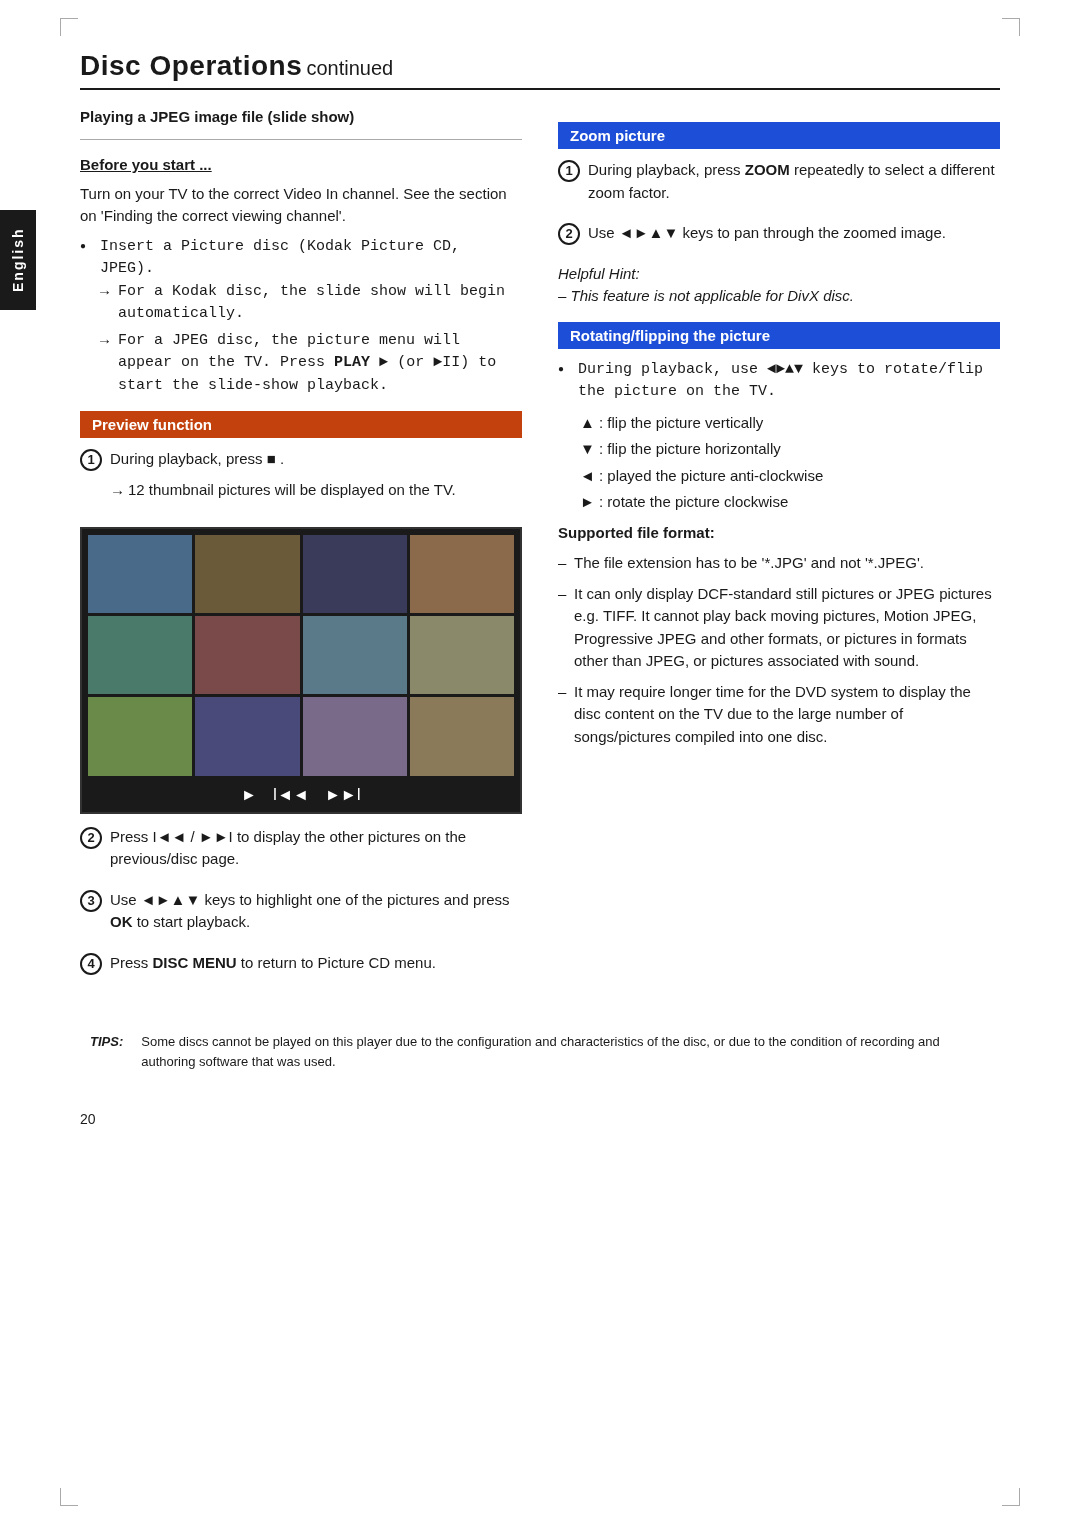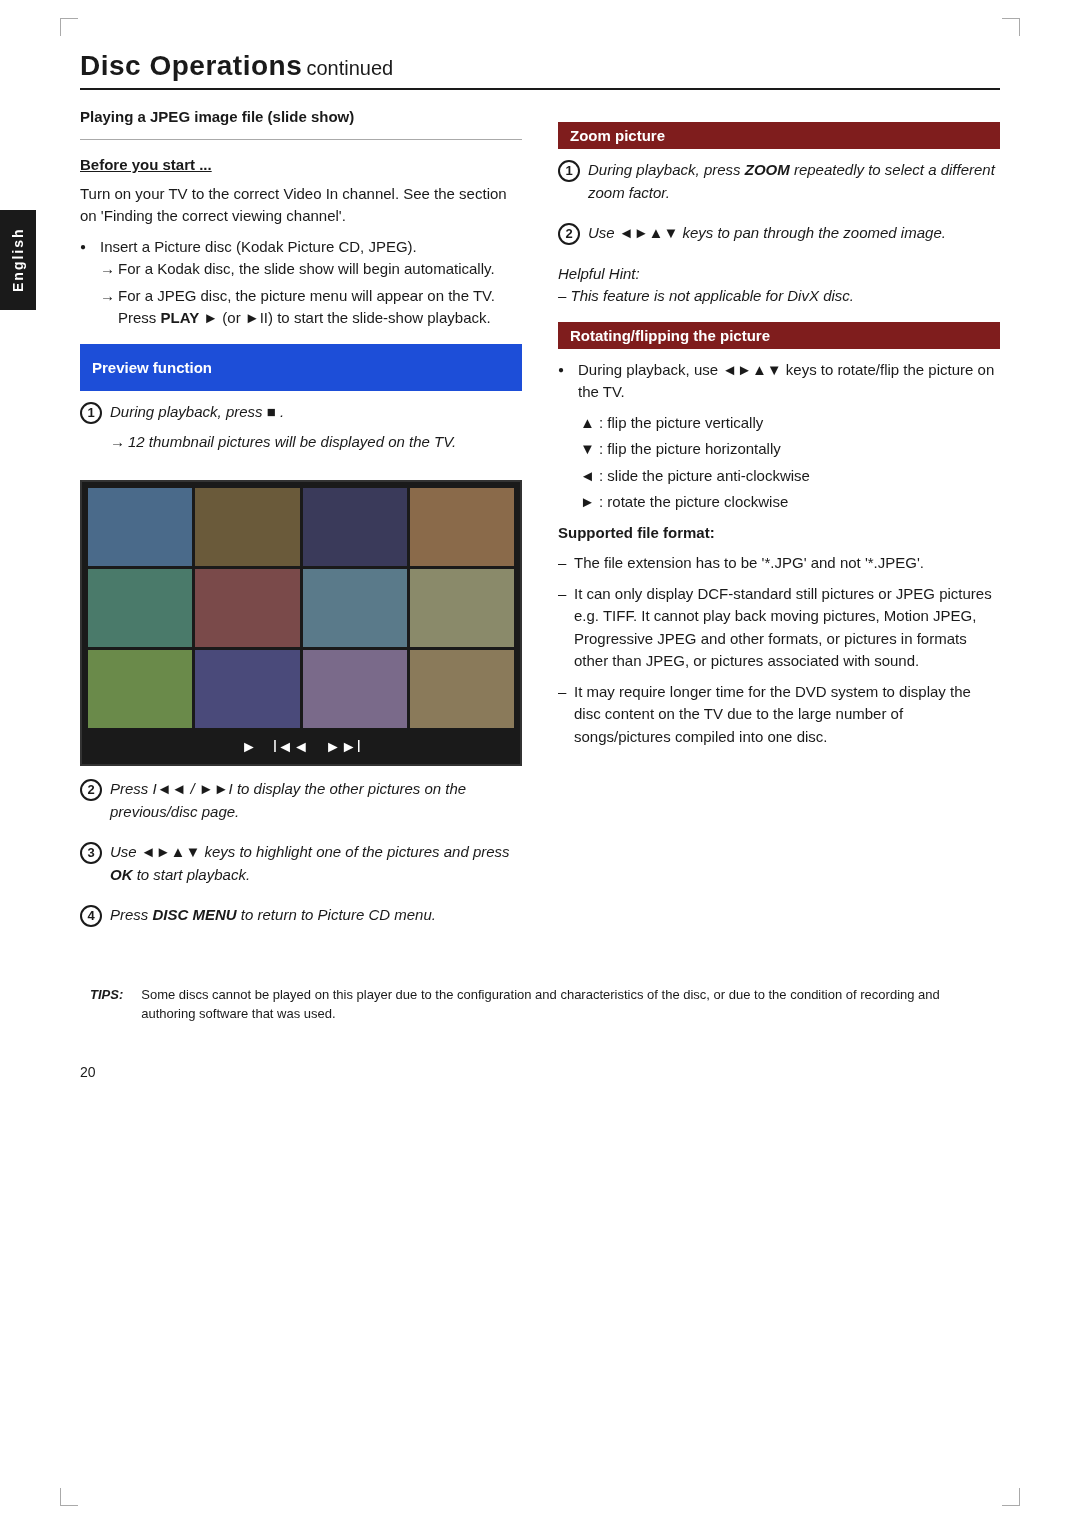--- a/index.html
+++ b/index.html
@@ -91,30 +91,30 @@
 
     
     .section-heading {
       font-size: 15px;
       font-weight: bold;
       margin-bottom: 10px;
     }
 
     
     .sub-heading-box {
-      background: #1d4ed8;
+      background: #c2410c;
       color: #fff;
-      padding: 15px 12px;
+      padding: 5px 12px;
       font-size: 15px;
       font-weight: bold;
       margin-bottom: 10px;
       margin-top: 14px;
     }
     .sub-heading-box-dark {
-      background: #7f1d1d;
+      background: #1d4ed8;
       color: #fff;
       padding: 5px 12px;
       font-size: 15px;
       font-weight: bold;
       margin-bottom: 10px;
       margin-top: 14px;
     }
 
     .before-you-start {
       font-weight: bold;
@@ -131,20 +131,21 @@
     ul.bullet-list {
       list-style: none;
       padding-left: 0;
       margin-bottom: 8px;
     }
     ul.bullet-list li {
       padding-left: 20px;
       position: relative;
       margin-bottom: 5px;
       line-height: 1.5;
+      font-family: Liberation Mono, monospace;
     }
     ul.bullet-list li::before {
       content: "●";
       position: absolute;
       left: 0;
       font-size: 10px;
       top: 3px;
     }
 
     .arrow-item {
@@ -174,21 +175,20 @@
       border-radius: 50%;
       display: flex;
       align-items: center;
       justify-content: center;
       font-size: 13px;
       font-weight: bold;
       margin-top: 1px;
     }
     .step-content {
       flex: 1;
-      font-style: italic;
     }
 
     
     .thumbnail-grid-wrapper {
       margin: 12px 0;
       border: 2px solid #333;
       background: #1a1a1a;
       padding: 6px;
       display: inline-block;
       width: 100%;
@@ -421,21 +421,21 @@
 
         <div class="sub-heading-box-dark">Rotating/flipping the picture</div>
 
         <ul class="bullet-list">
           <li>During playback, use ◄►▲▼ keys to rotate/flip the picture on the TV.</li>
         </ul>
 
         <ul class="flip-list">
           <li>▲ : flip the picture vertically</li>
           <li>▼ : flip the picture horizontally</li>
-          <li>◄ : slide the picture anti-clockwise</li>
+          <li>◄ : played the picture anti-clockwise</li>
           <li>► : rotate the picture clockwise</li>
         </ul>
 
         <p><strong>Supported file format:</strong></p>
 
         <div class="file-format-item">The file extension has to be '*.JPG' and not '*.JPEG'.</div>
         <div class="file-format-item">It can only display DCF-standard still pictures or JPEG pictures e.g. TIFF. It cannot play back moving pictures, Motion JPEG, Progressive JPEG and other formats, or pictures in formats other than JPEG, or pictures associated with sound.</div>
         <div class="file-format-item">It may require longer time for the DVD system to display the disc content on the TV due to the large number of songs/pictures compiled into one disc.</div>
 
       </div>

